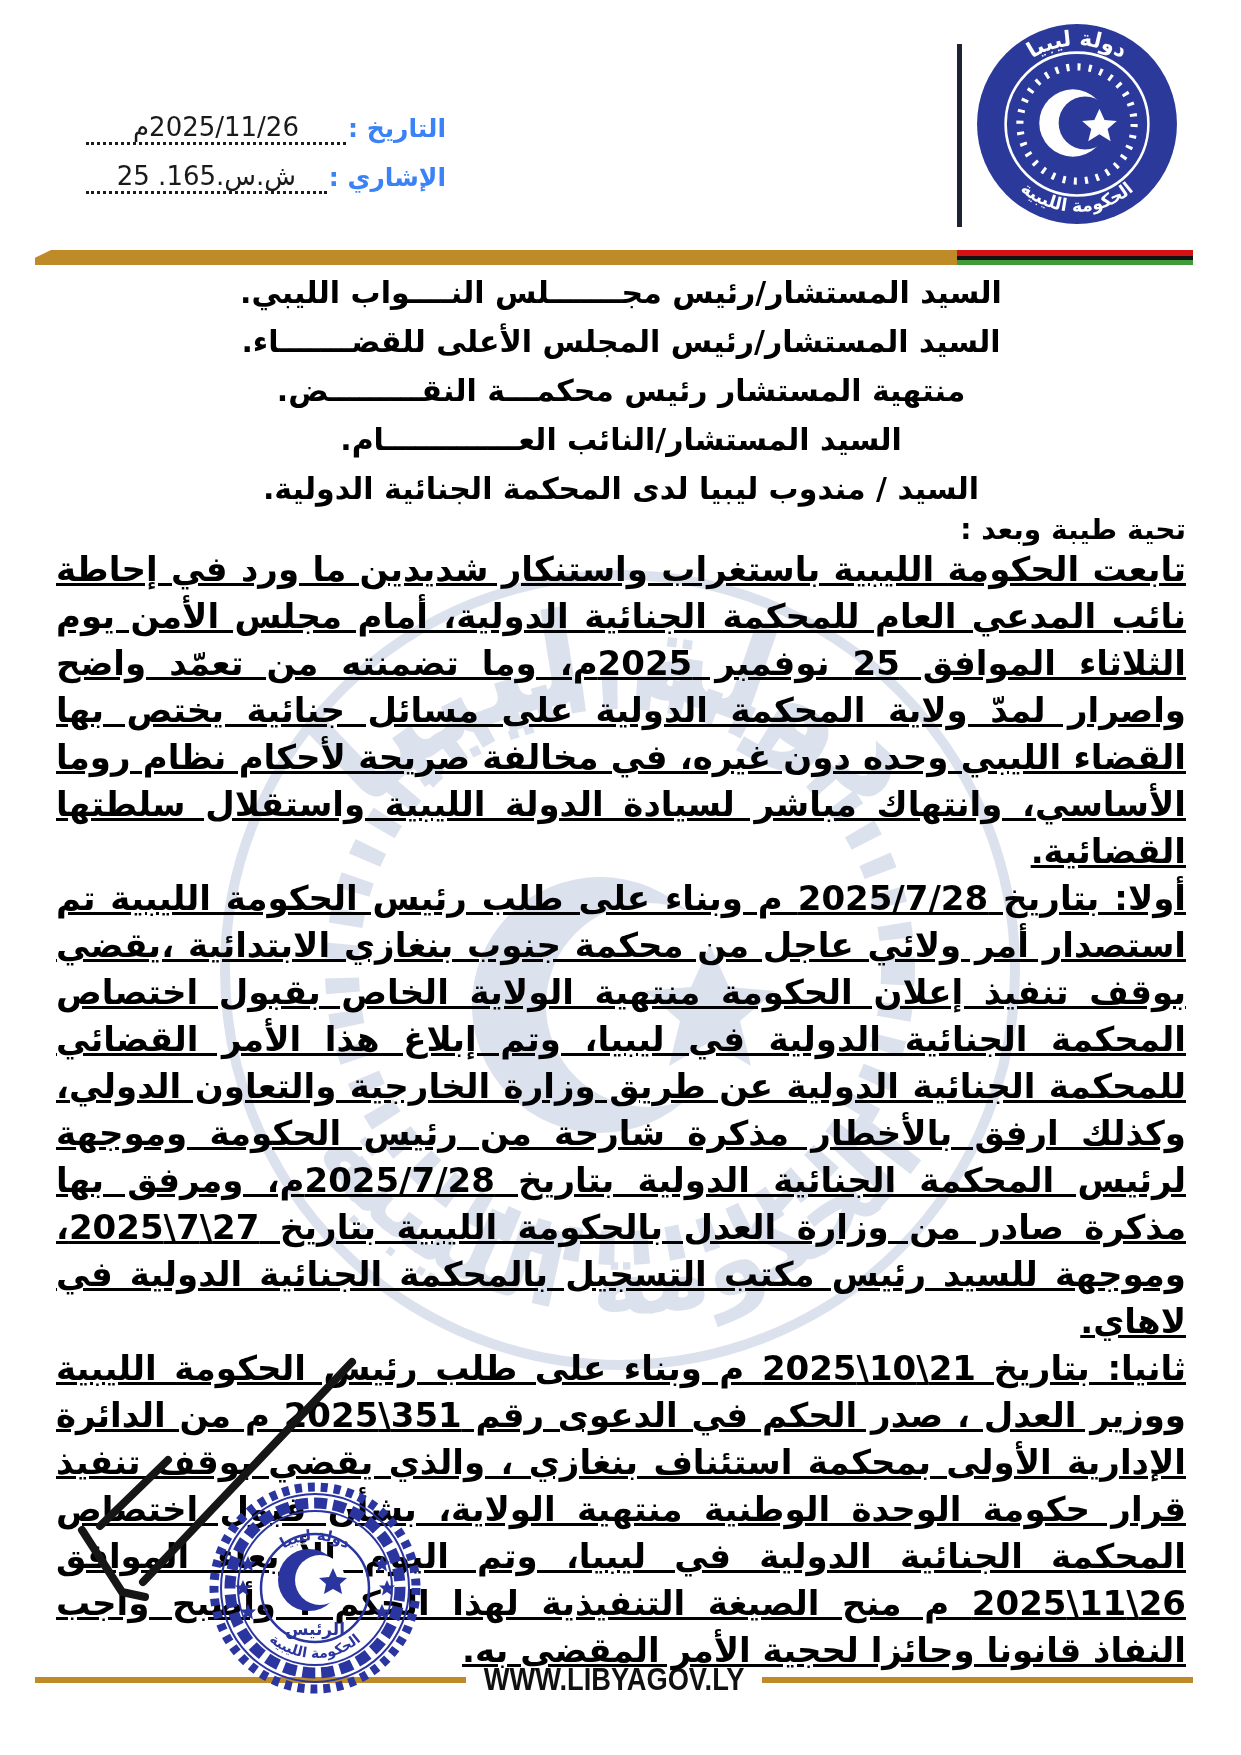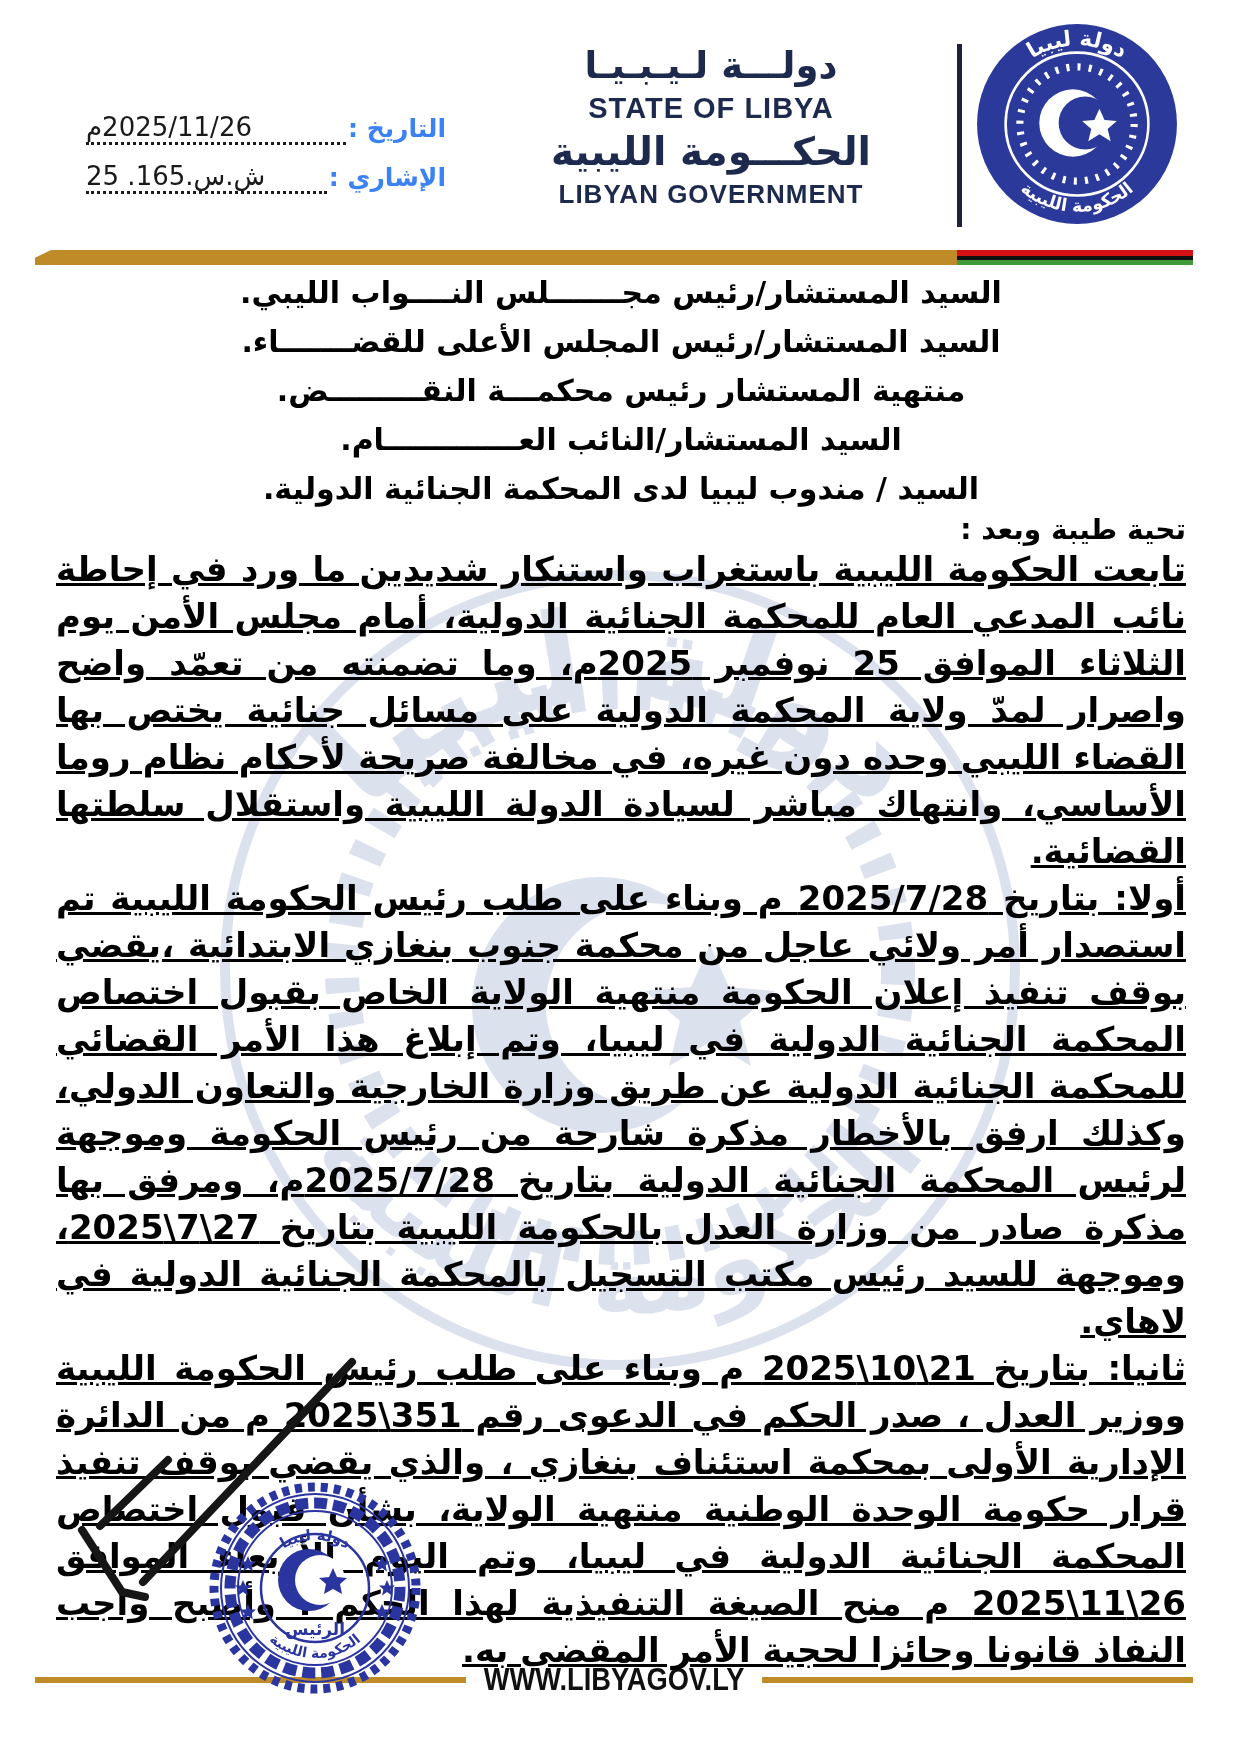--- a/index.html
+++ b/index.html
@@ -5,21 +5,21 @@
   html,body{margin:0;padding:0;background:#e8e8e8;}
   .page{
     position:relative; width:1241px; height:1755px; margin:0 auto;
     background:#ffffff; overflow:hidden;
     font-family:"DejaVu Sans", sans-serif; color:#000;
   }
   
   .dates{position:absolute; top:96px; left:86px; width:360px; direction:rtl; z-index:2;}
   .date-row{display:flex; align-items:flex-end; height:49px;}
   .date-label{font-weight:bold; font-size:25px; color:#3b82f6; white-space:nowrap; padding-bottom:2px;}
-  .date-value-wrap{flex:1; border-bottom:3px dotted #1a1a1a; text-align:left; padding-bottom:0px; margin-right:2px;margin-top:24px;}
+  .date-value-wrap{flex:1; border-bottom:3px dotted #1a1a1a; text-align:center; padding-bottom:0px; margin-right:2px;margin-top:24px;}
   .date-value{font-size:26px; color:#1a1a1a; direction:rtl; unicode-bidi:plaintext;}
   
   .htitles{position:absolute; top:42px; left:540px; width:342px; text-align:center; color:#1e2a4d; z-index:2;}
   .title-ar{font-size:37px; font-weight:bold; line-height:48px;}
   .title-en{font-size:29px; font-weight:bold; letter-spacing:1px; line-height:36px; font-family:"Liberation Sans",sans-serif;}
   .subtitle-ar{font-size:39px; font-weight:bold; line-height:52px;}
   .subtitle-en{font-size:26px; font-weight:bold; letter-spacing:1px; line-height:32px; font-family:"Liberation Sans",sans-serif;}
   .hdivider{position:absolute; top:44px; left:957px; width:5px; height:183px; background:#1b2335; z-index:2;}
   .logo{position:absolute; top:22px; left:975px; width:204px; height:204px; z-index:2;}
   
@@ -84,26 +84,20 @@
       </span>
     </div>
     <div class="date-row">
       <span class="date-label">الإشاري :</span>
       <span class="date-value-wrap">
         <span class="date-value">ش.س.165. 25</span>
       </span>
     </div>
   </div>
 
-  <div class="htitles">
-    <div class="title-ar">دولـــة لـيـبـيـا</div>
-    <div class="title-en">STATE OF LIBYA</div>
-    <div class="subtitle-ar">الحكـــومة الليبية</div>
-    <div class="subtitle-en">LIBYAN GOVERNMENT</div>
-  </div>
 
   <div class="hdivider"></div>
 
   <svg class="logo" viewBox="0 0 200 200">
     <circle cx="100" cy="100" r="98" fill="#2b3a9a"></circle>
     <circle cx="100" cy="100" r="70" fill="none" stroke="#ffffff" stroke-width="2.5"></circle>
     <circle cx="100" cy="100" r="56" fill="none" stroke="#ffffff" stroke-width="7" stroke-dasharray="3 8"></circle>
     <defs>
       <path id="logoTop" d="M 18,105 A 82,82 0 0 1 182,105"></path>
       <path id="logoBot" d="M 14,100 A 86,86 0 0 0 186,100"></path>

